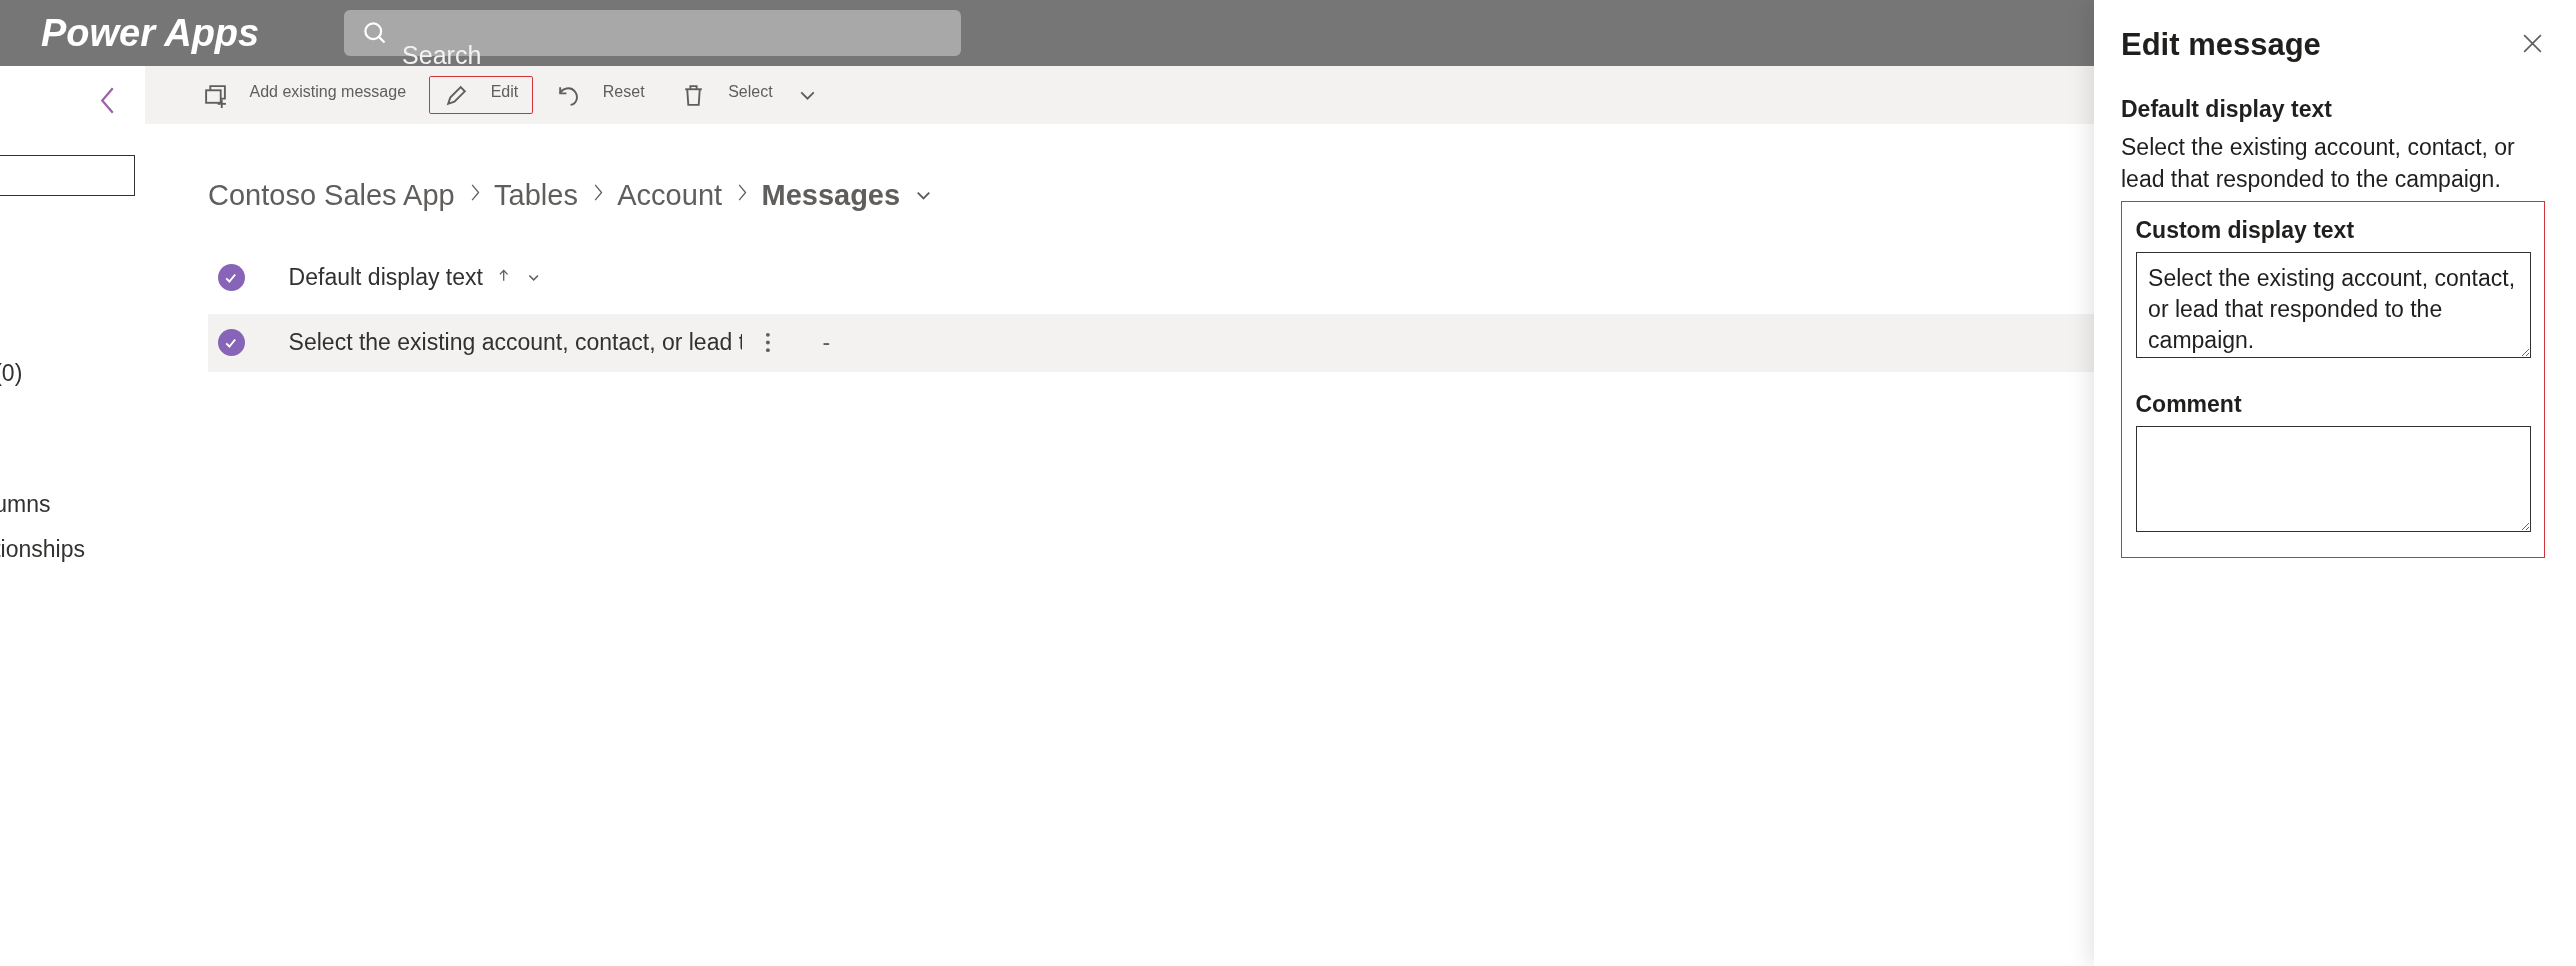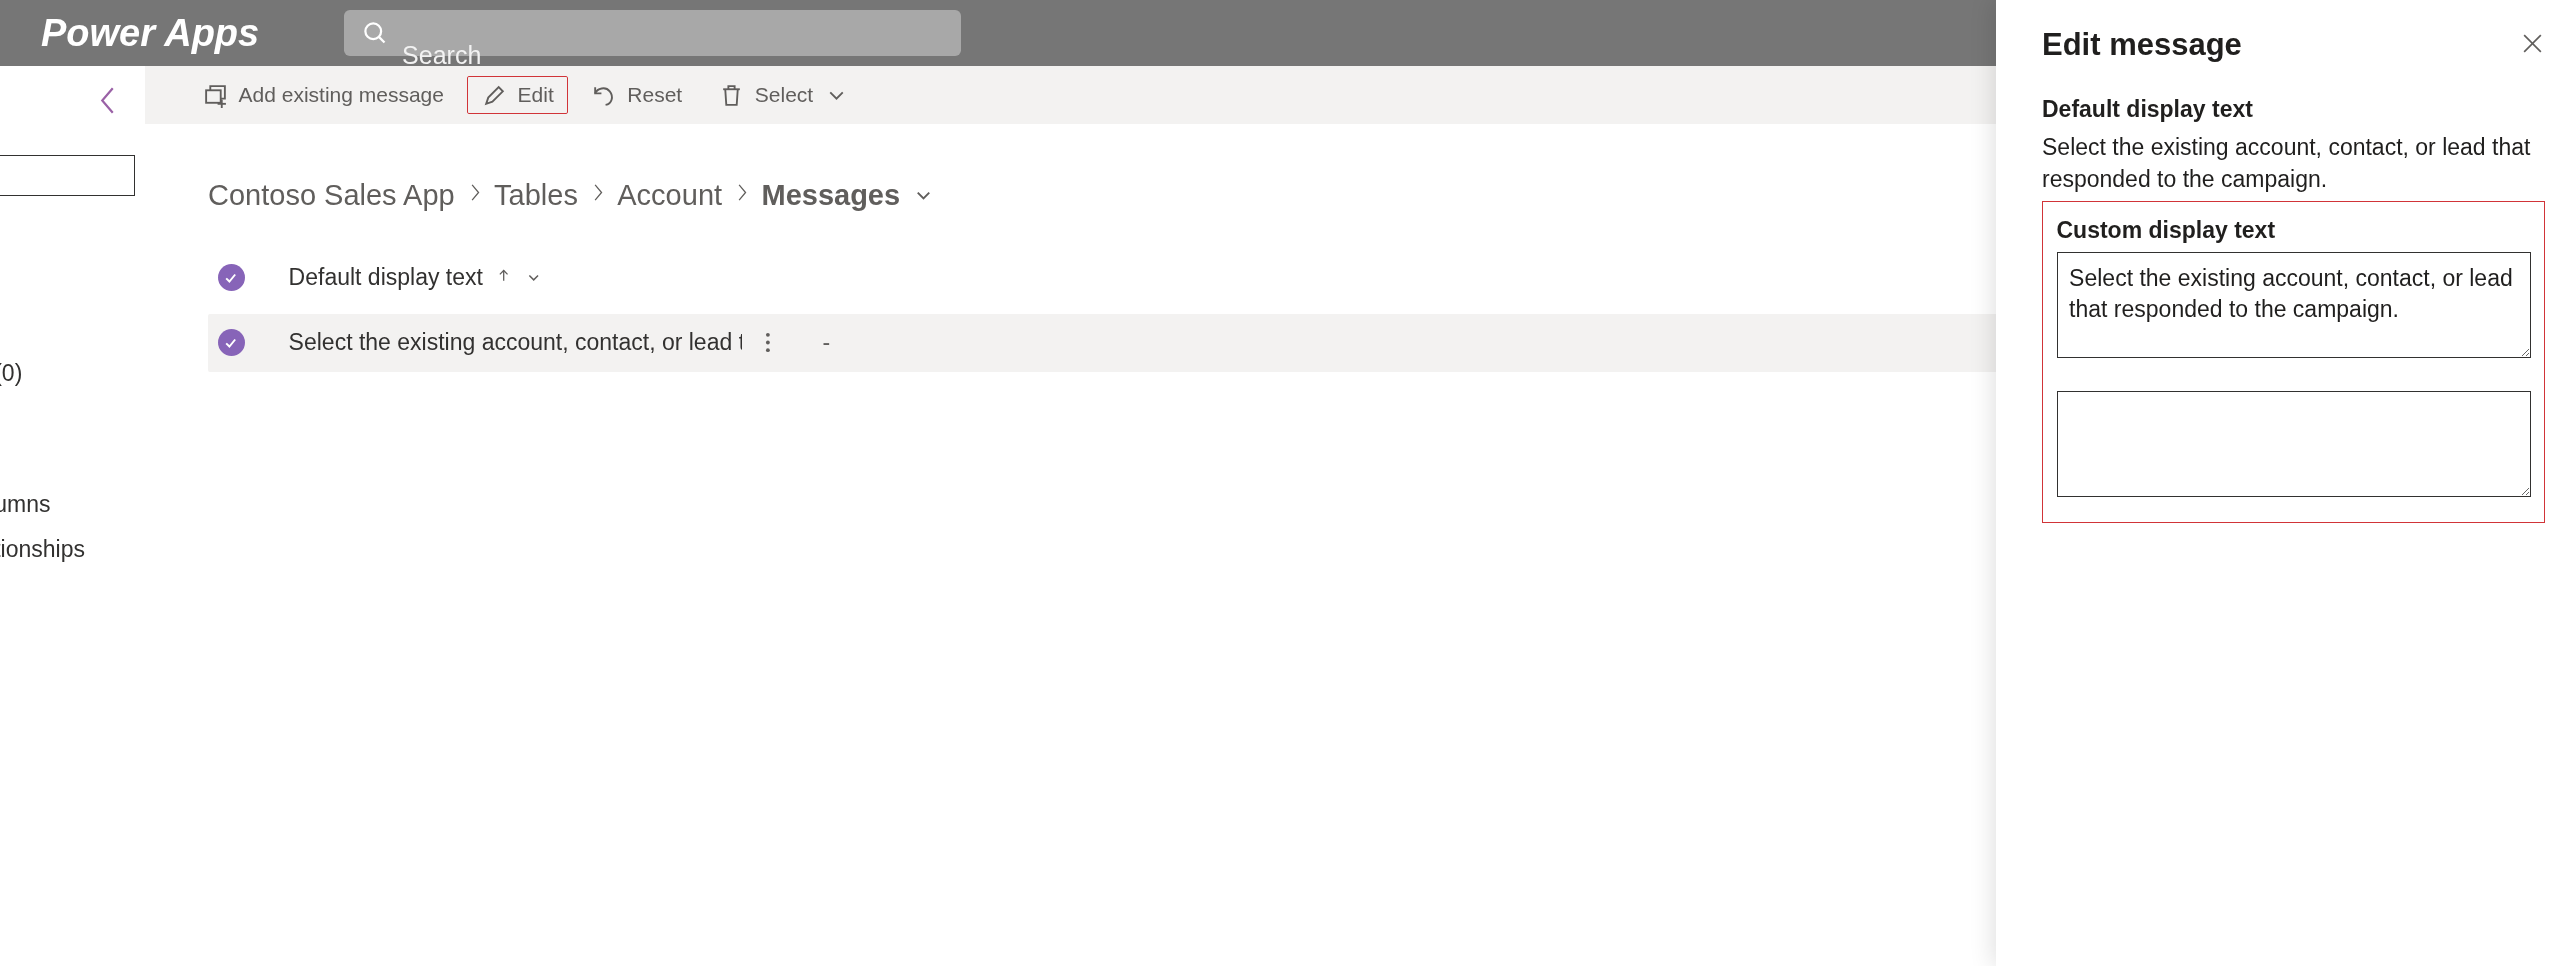--- a/index.html
+++ b/index.html
@@ -47,22 +47,22 @@
   .nav-item { font-size: 23px; color: #323130; margin-top: 104px; margin-left: -5.8px; }
   .nav-item + .nav-item { margin-top: 17.4px; }
 
   
   .cmdbar {
     position: absolute; top: 66px; left: 145px; right: 0; height: 58px;
     background: #f3f2f1; display: flex; align-items: center; padding-left: 44px;
     gap: 9.6px; z-index: 1;
   }
   .cmd-btn {
-    display: flex; align-items: center; gap: 11px; padding: 5.8px 13.5px;
-    font-size: 21px; color: #605e5c; cursor: pointer; border-radius: 1.9px;
+    display: flex; gap: 22px; padding: 5.8px 13.5px;
+    font-size: 16px; color: #605e5c; cursor: pointer; border-radius: 1.9px;
   }
   .cmd-btn svg { width: 25px; height: 25px; stroke: #605e5c; fill: none; stroke-width: 1.8; }
   .cmd-btn.highlighted { border: 1.9px solid #d13438; }
   .chevron-down-mini { width: 17.4px; height: 17.4px; stroke: #605e5c; fill: none; stroke-width: 2; }
 
   
   .main {
     position: absolute; top: 123px; left: 154px; right: 0; bottom: 0;
     background: #fff; padding: 56px 39px 0 54px;
   }
@@ -97,23 +97,23 @@
   .row-text { width: 453px; white-space: nowrap; overflow: hidden; text-overflow: clip; }
   .row-actions {
     margin-left: 17.4px; display: flex; align-items: center; gap: 5.8px;
     padding: 3.9px 5.8px; cursor: pointer;
   }
   .row-actions svg { width: 5.8px; height: 23px; }
   .row-custom { margin-left: 46px; color: #605e5c; }
 
   
   .flyout {
-    position: absolute; top: 0; right: 0; width: 580px; bottom: 0;
+    position: absolute; top: 0; right: 0; width: 482px; bottom: 0;
     background: #fff; box-shadow: -3.9px 0 23px rgba(0,0,0,0.12);
-    padding: 27px 31px 0 46px; z-index: 5;
+    padding: 27px 31px 0 27px; z-index: 5;
   }
   .flyout-head { display: flex; align-items: center; margin-bottom: 33px; }
   .flyout-title { font-size: 31px; font-weight: 600; color: #201f1e; }
   .flyout-close { margin-left: auto; cursor: pointer; }
   .flyout-close svg { width: 25px; height: 25px; stroke: #605e5c; fill: none; stroke-width: 1.6; }
   .fld-label { font-size: 23px; font-weight: 600; color: #201f1e; margin-bottom: 7.7px; }
   .fld-static { font-size: 23px; color: #201f1e; line-height: 1.4; margin-bottom: 5.8px; }
   .fld-group1 { margin-bottom: 5.8px; }
   .red-box { border: 1.9px solid #d13438; padding: 15.4px 13.5px 21px 13.5px; margin-top: 0; }
   .fld-textarea {
@@ -282,16 +282,17 @@
 
   <div class="fld-group1">
     <div class="fld-label">Default display text</div>
     <div class="fld-static">Select the existing account, contact, or lead that responded to the campaign.</div>
   </div>
 
   <div class="red-box">
     <div class="fld-label">Custom display text</div>
     <textarea class="fld-textarea" style="">Select the existing account, contact, or lead that responded to the campaign.</textarea>
     <div class="fld-spacer"></div>
+    <div class="fld-label">Comment</div>
     <textarea class="fld-textarea" style=""></textarea>
   </div>
 </div>
 
 
 </body></html>

